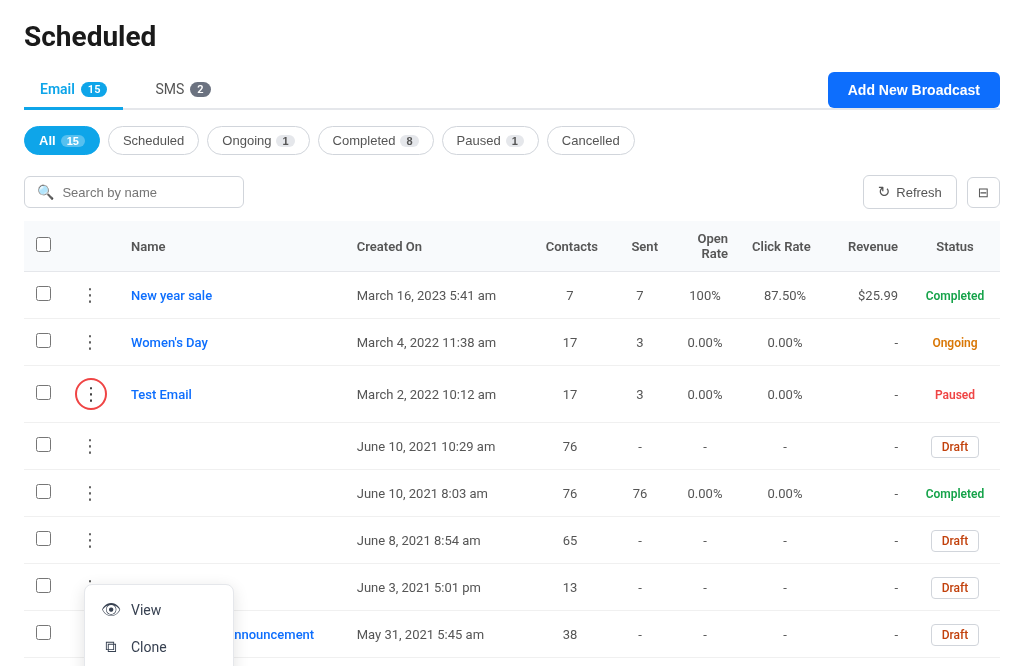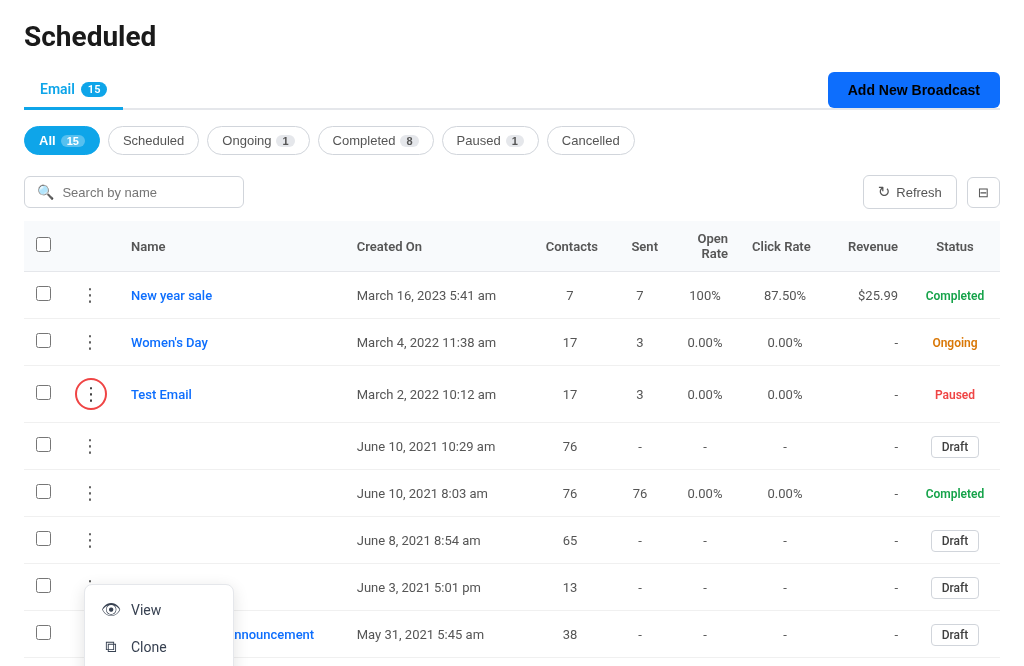--- a/index.html
+++ b/index.html
@@ -5,21 +5,21 @@
     * { box-sizing: border-box; margin: 0; padding: 0; }
     body { font-family: -apple-system, BlinkMacSystemFont, 'Segoe UI', Roboto, sans-serif; background: #fff; color: #333; font-size: 14px; }
     .page { padding: 20px 24px; max-width: 1024px; }
     .page-title { font-size: 28px; font-weight: 700; color: #1a1a1a; margin-bottom: 18px; }
     .tabs-row { display: flex; align-items: center; justify-content: space-between; border-bottom: 2px solid #e5e7eb; margin-bottom: 16px; padding-bottom: 0; }
     .tabs-left { display: flex; gap: 16px; }
     .tab-item { padding: 10px 16px; font-size: 14px; cursor: pointer; color: #555; border-bottom: 3px solid transparent; margin-bottom: -2px; display: flex; align-items: center; gap: 6px; }
     .tab-item.active { color: #0ea5e9; border-bottom-color: #0ea5e9; font-weight: 600; }
     .tab-badge { background: #0ea5e9; color: #fff; border-radius: 10px; padding: 1px 7px; font-size: 11px; font-weight: 600; }
     .tab-badge.sms { background: #6b7280; }
-    .add-btn { background: #0d6efd; color: #000000; border: none; border-radius: 6px; padding: 10px 20px; font-size: 14px; font-weight: 600; cursor: pointer; white-space: nowrap; }
+    .add-btn { background: #0d6efd; color: #ffffff; border: none; border-radius: 6px; padding: 10px 20px; font-size: 14px; font-weight: 600; cursor: pointer; white-space: nowrap; }
     .filter-row { display: flex; gap: 8px; margin-bottom: 20px; flex-wrap: wrap; align-items: flex-end; }
     .filter-btn { border: 1px solid #d1d5db; border-radius: 20px; padding: 6px 14px; font-size: 13px; cursor: pointer; background: #fff; color: #555; display: flex; align-items: center; gap: 5px; }
     .filter-btn.active { background: #0ea5e9; color: #fff; border-color: #0ea5e9; font-weight: 600; }
     .filter-badge { background: rgba(255,255,255,0.3); border-radius: 10px; padding: 0 6px; font-size: 11px; font-weight: 700; }
     .filter-badge.dark { background: #e5e7eb; color: #555; }
     .toolbar { display: flex; align-items: center; justify-content: space-between; margin-bottom: 12px; }
     .search-box { display: flex; align-items: center; gap: 8px; border: 1px solid #d1d5db; border-radius: 6px; padding: 7px 12px; width: 220px; background: #fff; }
     .search-box input { border: none; outline: none; font-size: 13px; color: #555; width: 100%; background: transparent; }
     .search-icon { color: #9ca3af; font-size: 14px; }
     .toolbar-right { display: flex; align-items: center; gap: 10px; }
@@ -27,21 +27,21 @@
     .filter-icon-btn { border: 1px solid #d1d5db; border-radius: 6px; padding: 7px 10px; background: #fff; cursor: pointer; color: #555; }
     table { width: 100%; border-collapse: collapse; }
     thead th { background: #f8fafc; padding: 10px 12px; text-align: left; font-size: 13px; font-weight: 600; color: #555; border-bottom: 1px solid #e5e7eb; }
     tbody tr { border-bottom: 1px solid #f0f0f0; }
     td { padding: 12px 12px; font-size: 13px; color: #555; vertical-align: middle; }
     .broadcast-name { color: #0d6efd; cursor: pointer; font-weight: 500; }
     .status-badge { font-size: 12px; font-weight: 600; padding: 2px 0; }
     .status-completed { color: #16a34a; }
     .status-ongoing { color: #d97706; }
     .status-paused { color: #ef4444; }
-    .status-draft { color: #404040; border: 1px solid #d1d5db; padding: 3px 10px; border-radius: 4px; font-weight: 500; }
+    .status-draft { color: #c2410c; border: 1px solid #d1d5db; padding: 3px 10px; border-radius: 4px; font-weight: 500; }
     .cb { width: 15px; height: 15px; cursor: pointer; }
     .dots-btn { background: none; border: none; cursor: pointer; color: #555; font-size: 18px; padding: 2px 6px; border-radius: 4px; line-height: 1; }
     .dots-btn.active { border: 2px solid #ef4444; border-radius: 50%; color: #333; width: 32px; height: 32px; display: flex; align-items: center; justify-content: center; }
     .context-menu { position: absolute; background: #fff; border: 1px solid #e5e7eb; border-radius: 8px; box-shadow: 0 4px 16px rgba(0,0,0,0.12); z-index: 100; min-width: 150px; padding: 6px 0; top: 400px; left: 82px; }
     .context-menu-item { display: flex; align-items: center; gap: 10px; padding: 9px 16px; font-size: 14px; color: #374151; cursor: pointer; }
     .context-menu-item.resume { color: #0d6efd; }
     .menu-icon { font-size: 16px; width: 20px; text-align: center; }
     .col-check { width: 36px; }
     .col-dots { width: 36px; }
     .col-name { min-width: 140px; }
@@ -61,20 +61,24 @@
 
 <div class="page">
   <h1 class="page-title">Scheduled</h1>
 
   <div class="tabs-row">
     <div class="tabs-left">
       <div class="tab-item active">
         <span>Email</span>
         <span class="tab-badge">15</span>
       </div>
+      <div class="tab-item">
+        <span>SMS</span>
+        <span class="tab-badge sms">2</span>
+      </div>
     </div>
     <button class="add-btn">Add New Broadcast</button>
   </div>
 
   <div class="filter-row">
     <button class="filter-btn active">
       <span>All</span>
       <span class="filter-badge">15</span>
     </button>
     <button class="filter-btn">

